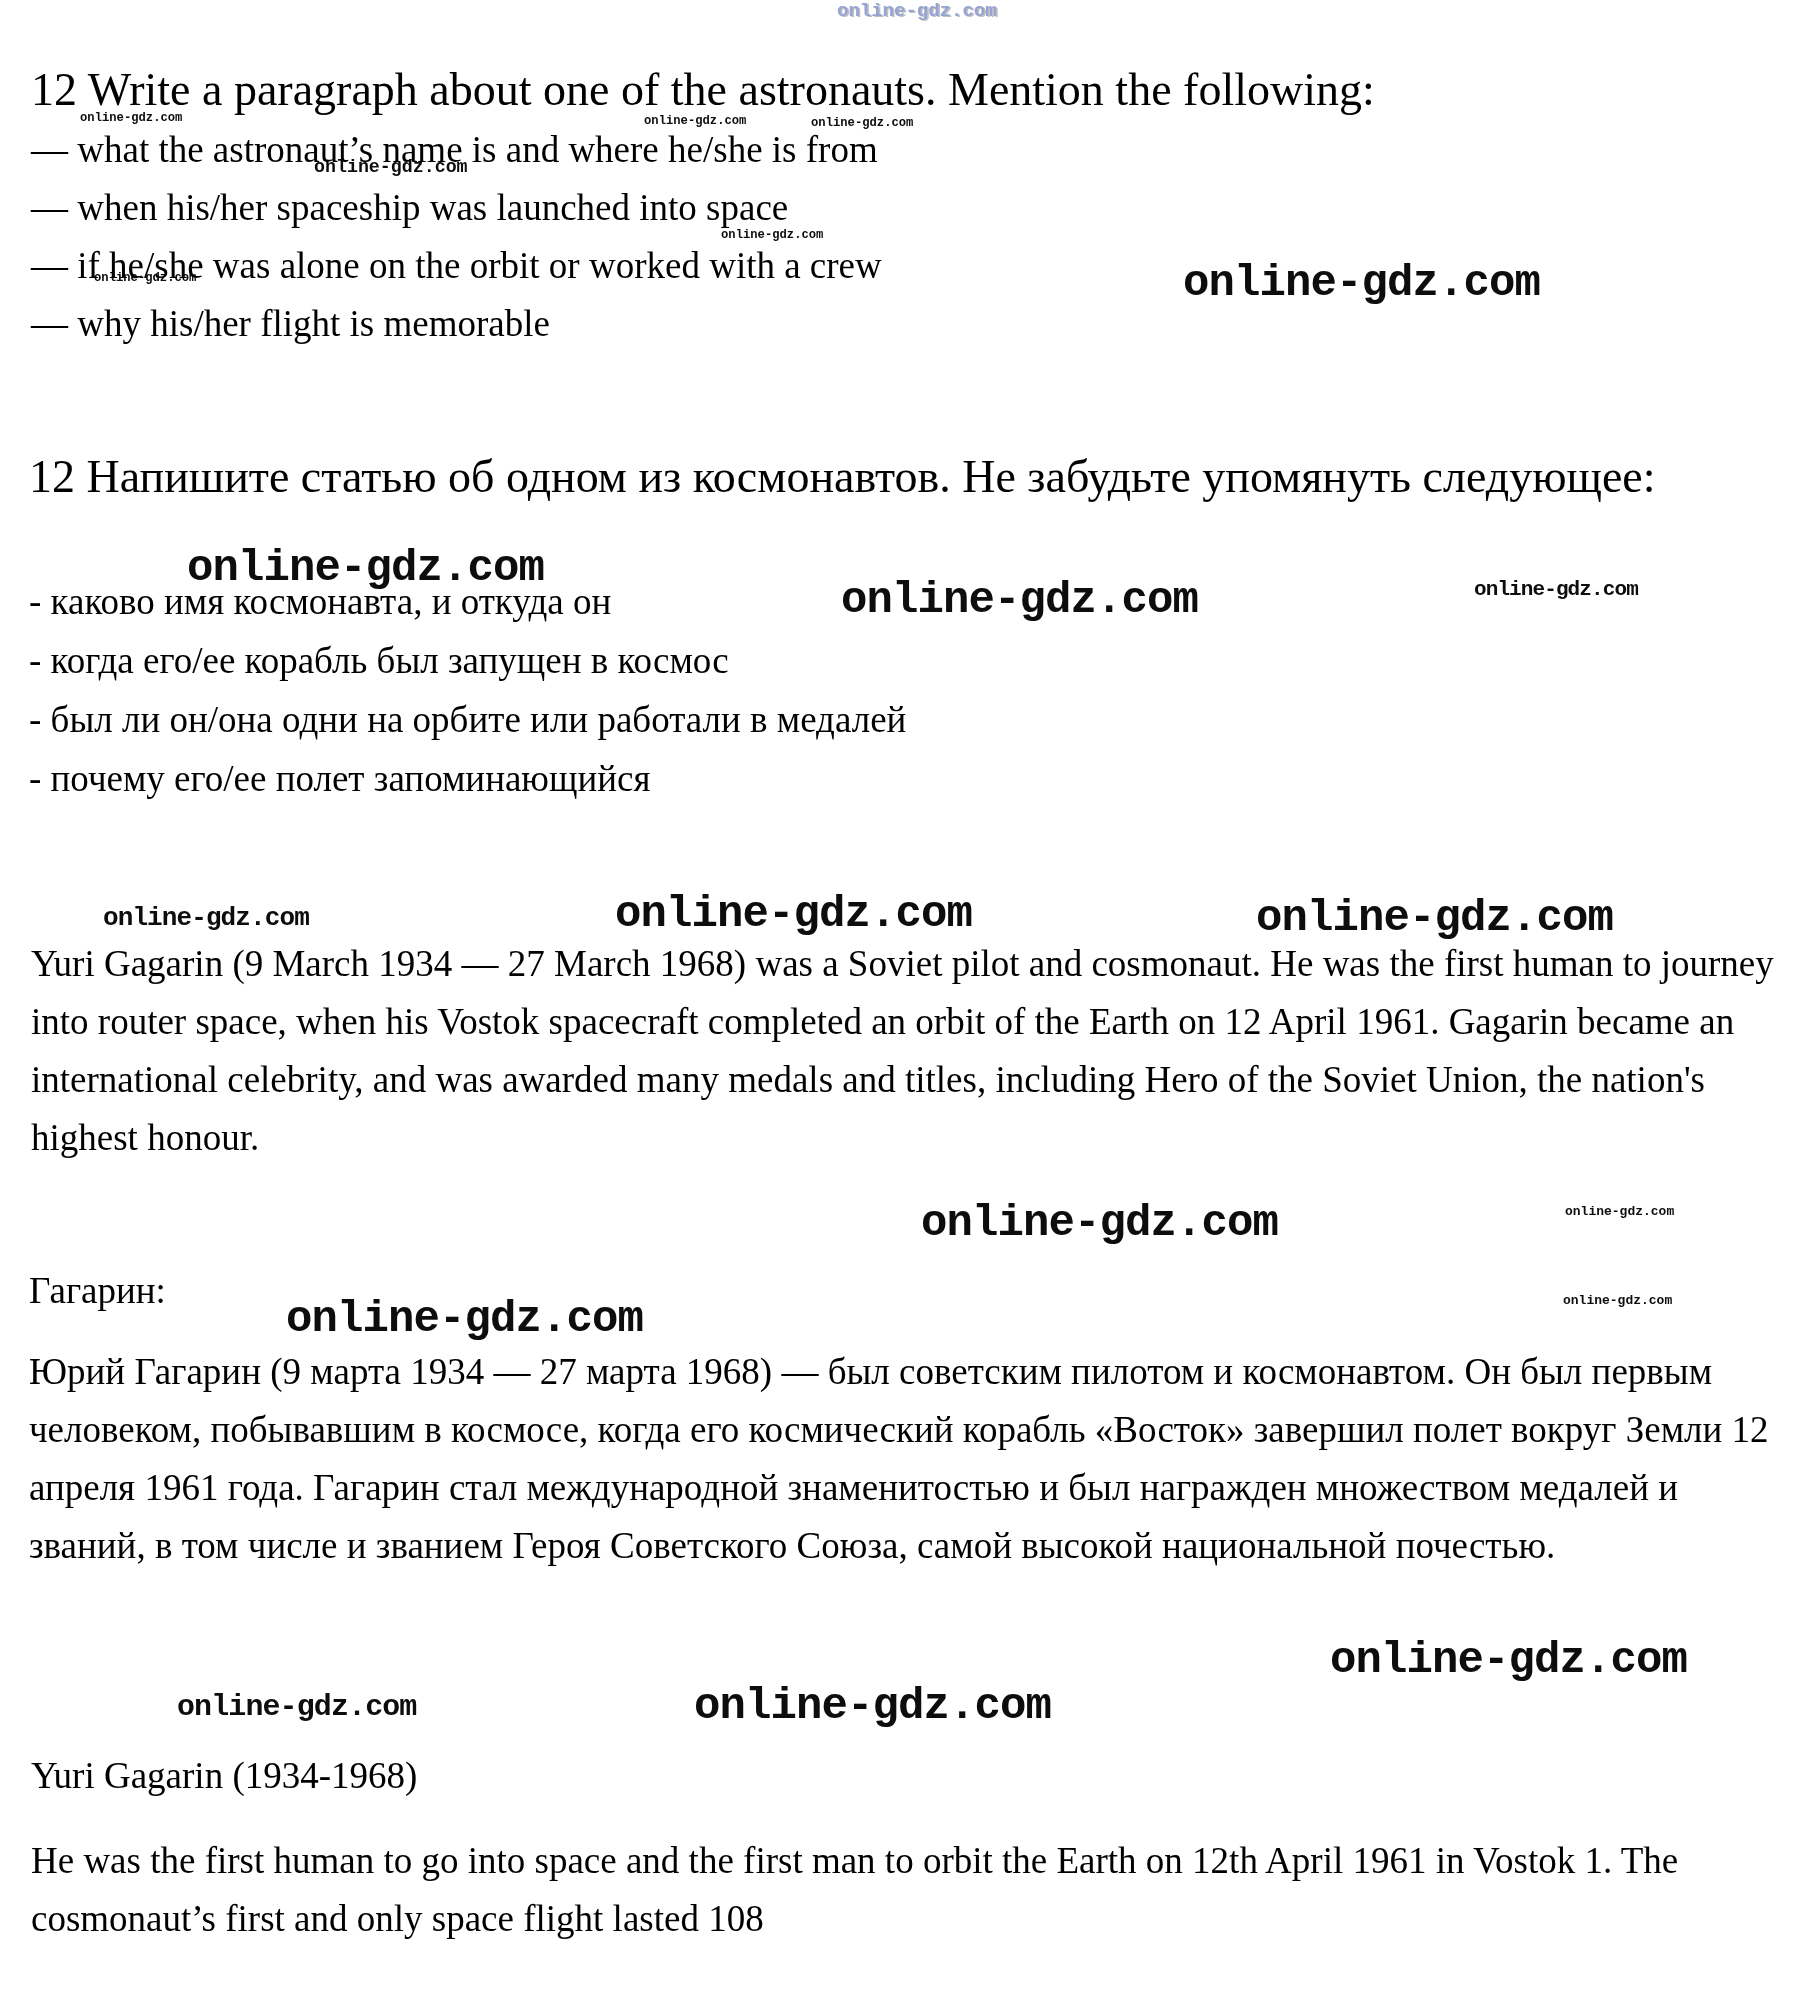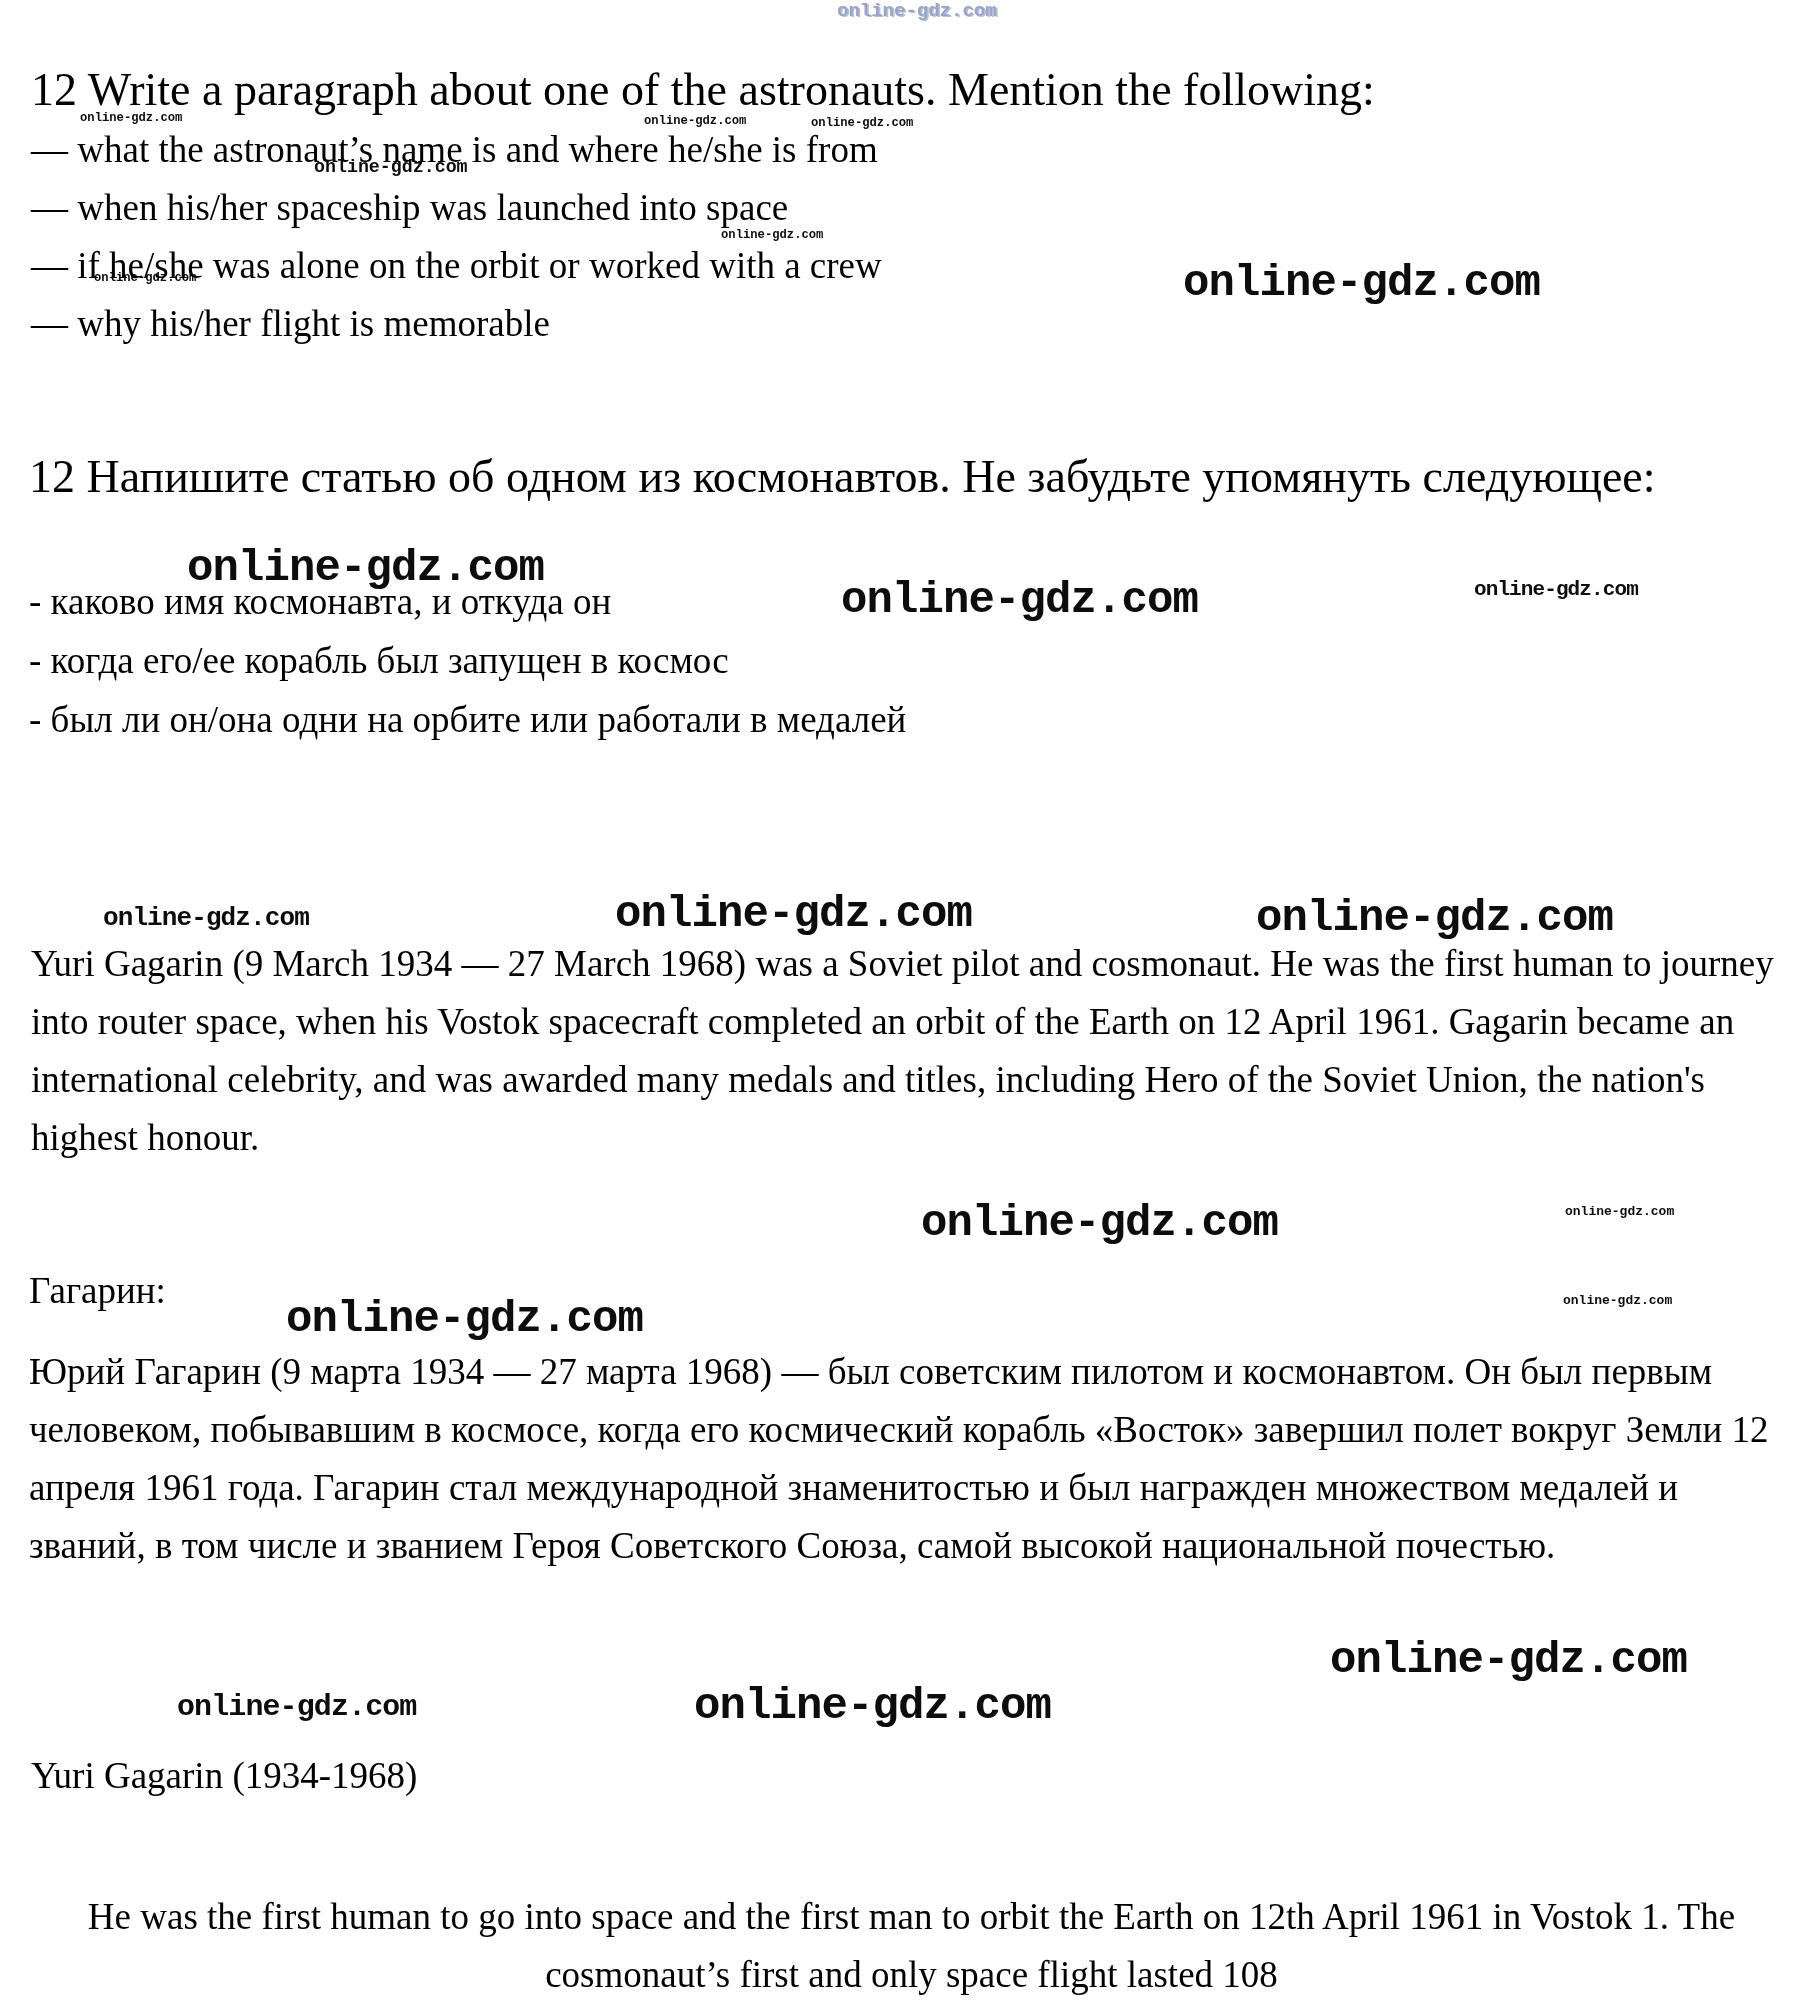--- a/index.html
+++ b/index.html
@@ -85,26 +85,27 @@
     <div class="line">— if he/she was alone on the orbit or worked with a crew</div>
     <div class="line">— why his/her flight is memorable</div>
   </div>
 
   <div class="abs heading" style="left:29px; top:406px; width:1642px;margin-top:42px;">12 Напишите статью об одном из космонавтов. Не забудьте упомянуть следующее:</div>
 
   <div class="abs body-text" style="left:29px; top:572px; line-height:59px;">
     <div class="line">- каково имя космонавта, и откуда он</div>
     <div class="line">- когда его/ее корабль был запущен в космос</div>
     <div class="line">- был ли он/она одни на орбите или работали в медалей</div>
+    <div class="line">- почему его/ее полет запоминающийся</div>
   </div>
 
   <div class="abs body-text" style="left:31px; top:935px; width:1757px;">Yuri Gagarin (9 March 1934 — 27 March 1968) was a Soviet pilot and cosmonaut. He was the first human to journey into router space, when his Vostok spacecraft completed an orbit of the Earth on 12 April 1961. Gagarin became an international celebrity, and was awarded many medals and titles, including Hero of the Soviet Union, the nation's highest honour.</div>
 
   <div class="abs body-text" style="left:29px; top:1262px;">Гагарин:</div>
 
   <div class="abs body-text" style="left:29px; top:1343px; width:1761px;">Юрий Гагарин (9 марта 1934 — 27 марта 1968) — был советским пилотом и космонавтом. Он был первым человеком, побывавшим в космосе, когда его космический корабль «Восток» завершил полет вокруг Земли 12 апреля 1961 года. Гагарин стал международной знаменитостью и был награжден множеством медалей и званий, в том числе и званием Героя Советского Союза, самой высокой национальной почестью.</div>
 
   <div class="abs body-text" style="left:31px; top:1747px;">Yuri Gagarin (1934-1968)</div>
 
-  <div class="abs body-text" style="left:31px; top:1888px; width:1761px;text-align:center;">He was the first human to go into space and the first man to orbit the Earth on 12th April 1961 in Vostok 1. The cosmonaut’s first and only space flight lasted 108</div>
+  <div class="abs body-text" style="left:31px; top:1832px; width:1761px;">He was the first human to go into space and the first man to orbit the Earth on 12th April 1961 in Vostok 1. The cosmonaut’s first and only space flight lasted 108</div>
 
 </div>
 
 
 </body></html>

